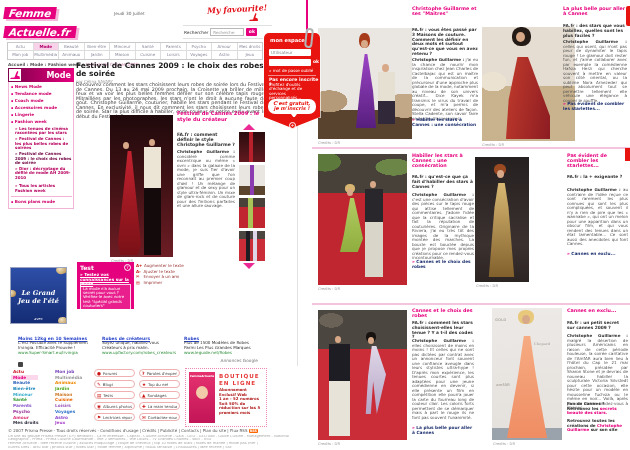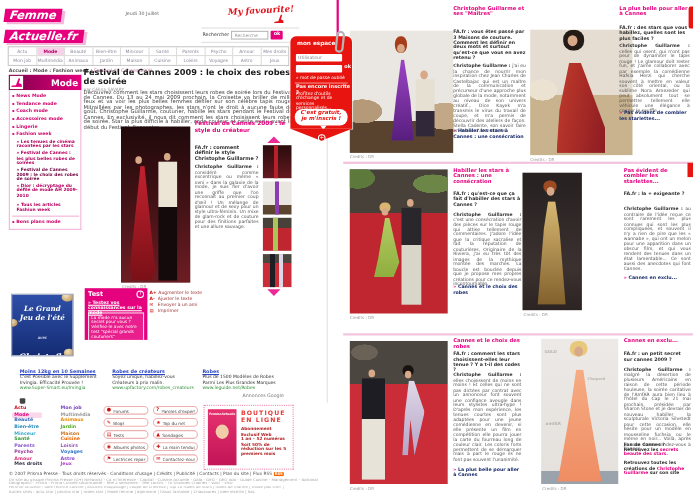--- a/index.html
+++ b/index.html
@@ -95,21 +95,21 @@
   
   #test{position:absolute;left:77px;top:262px;width:57px;height:47px;background:#e5007d}
   #test-title{position:absolute;left:3px;top:2px;font-size:6px;font-weight:bold;color:#fff}
   #test-q{position:absolute;right:3px;top:2px;width:7px;height:7px;border:1px solid #fff;border-radius:50%;color:#fff;font-size:4.5px;line-height:6.5px;text-align:center}
   #test-link{position:absolute;left:3px;top:11px;width:50px;font-size:4.2px;line-height:4.6px;font-weight:bold;color:#fff;text-decoration:underline;cursor:pointer}
   #test-body{position:absolute;left:3px;top:22px;width:51px;border:1px solid rgba(255,255,255,.8);background:rgba(255,255,255,.12);
     padding:2px;font-size:3.9px;line-height:4.2px;color:#fff}
   #jeu{position:absolute;left:10px;top:267px;width:57px;height:57px;background:linear-gradient(180deg,#2e4fa8,#142c74);
     border:1px solid #9aa4c0;text-align:center;color:#fff;overflow:hidden;cursor:pointer}
   .jeu-serif{font-family:"DejaVu Serif",serif;font-style:italic;font-weight:bold}
-  #jeu-l1{font-size:6.5px;margin-top:9px}
+  #jeu-l1{font-size:6.5px;margin-top:21px}
   #jeu-l2{font-size:6.5px}
   #jeu-avec{font-size:3.6px;font-style:italic;display:inline}
   #jeu-brand{font-size:8px;display:inline;margin-left:1px}
   .shell{position:absolute;border-radius:50%;background:radial-gradient(circle at 35% 35%,#f0e2c2,#c7a468 60%,#96733e)}
   #sh1{right:-2px;top:-3px;width:12px;height:9px;transform:rotate(-15deg)}
   #sh2{left:-3px;top:22px;width:8px;height:7px}
   #sh3{right:-2px;bottom:-2px;width:10px;height:8px;transform:rotate(10deg)}
   #tools{position:absolute;left:136px;top:263px}
   .tool{display:flex;align-items:center;gap:1.5px;height:5.6px;cursor:pointer}
   .tool-ico{color:#cc1111;font-size:4px;font-weight:bold;min-width:6px}

